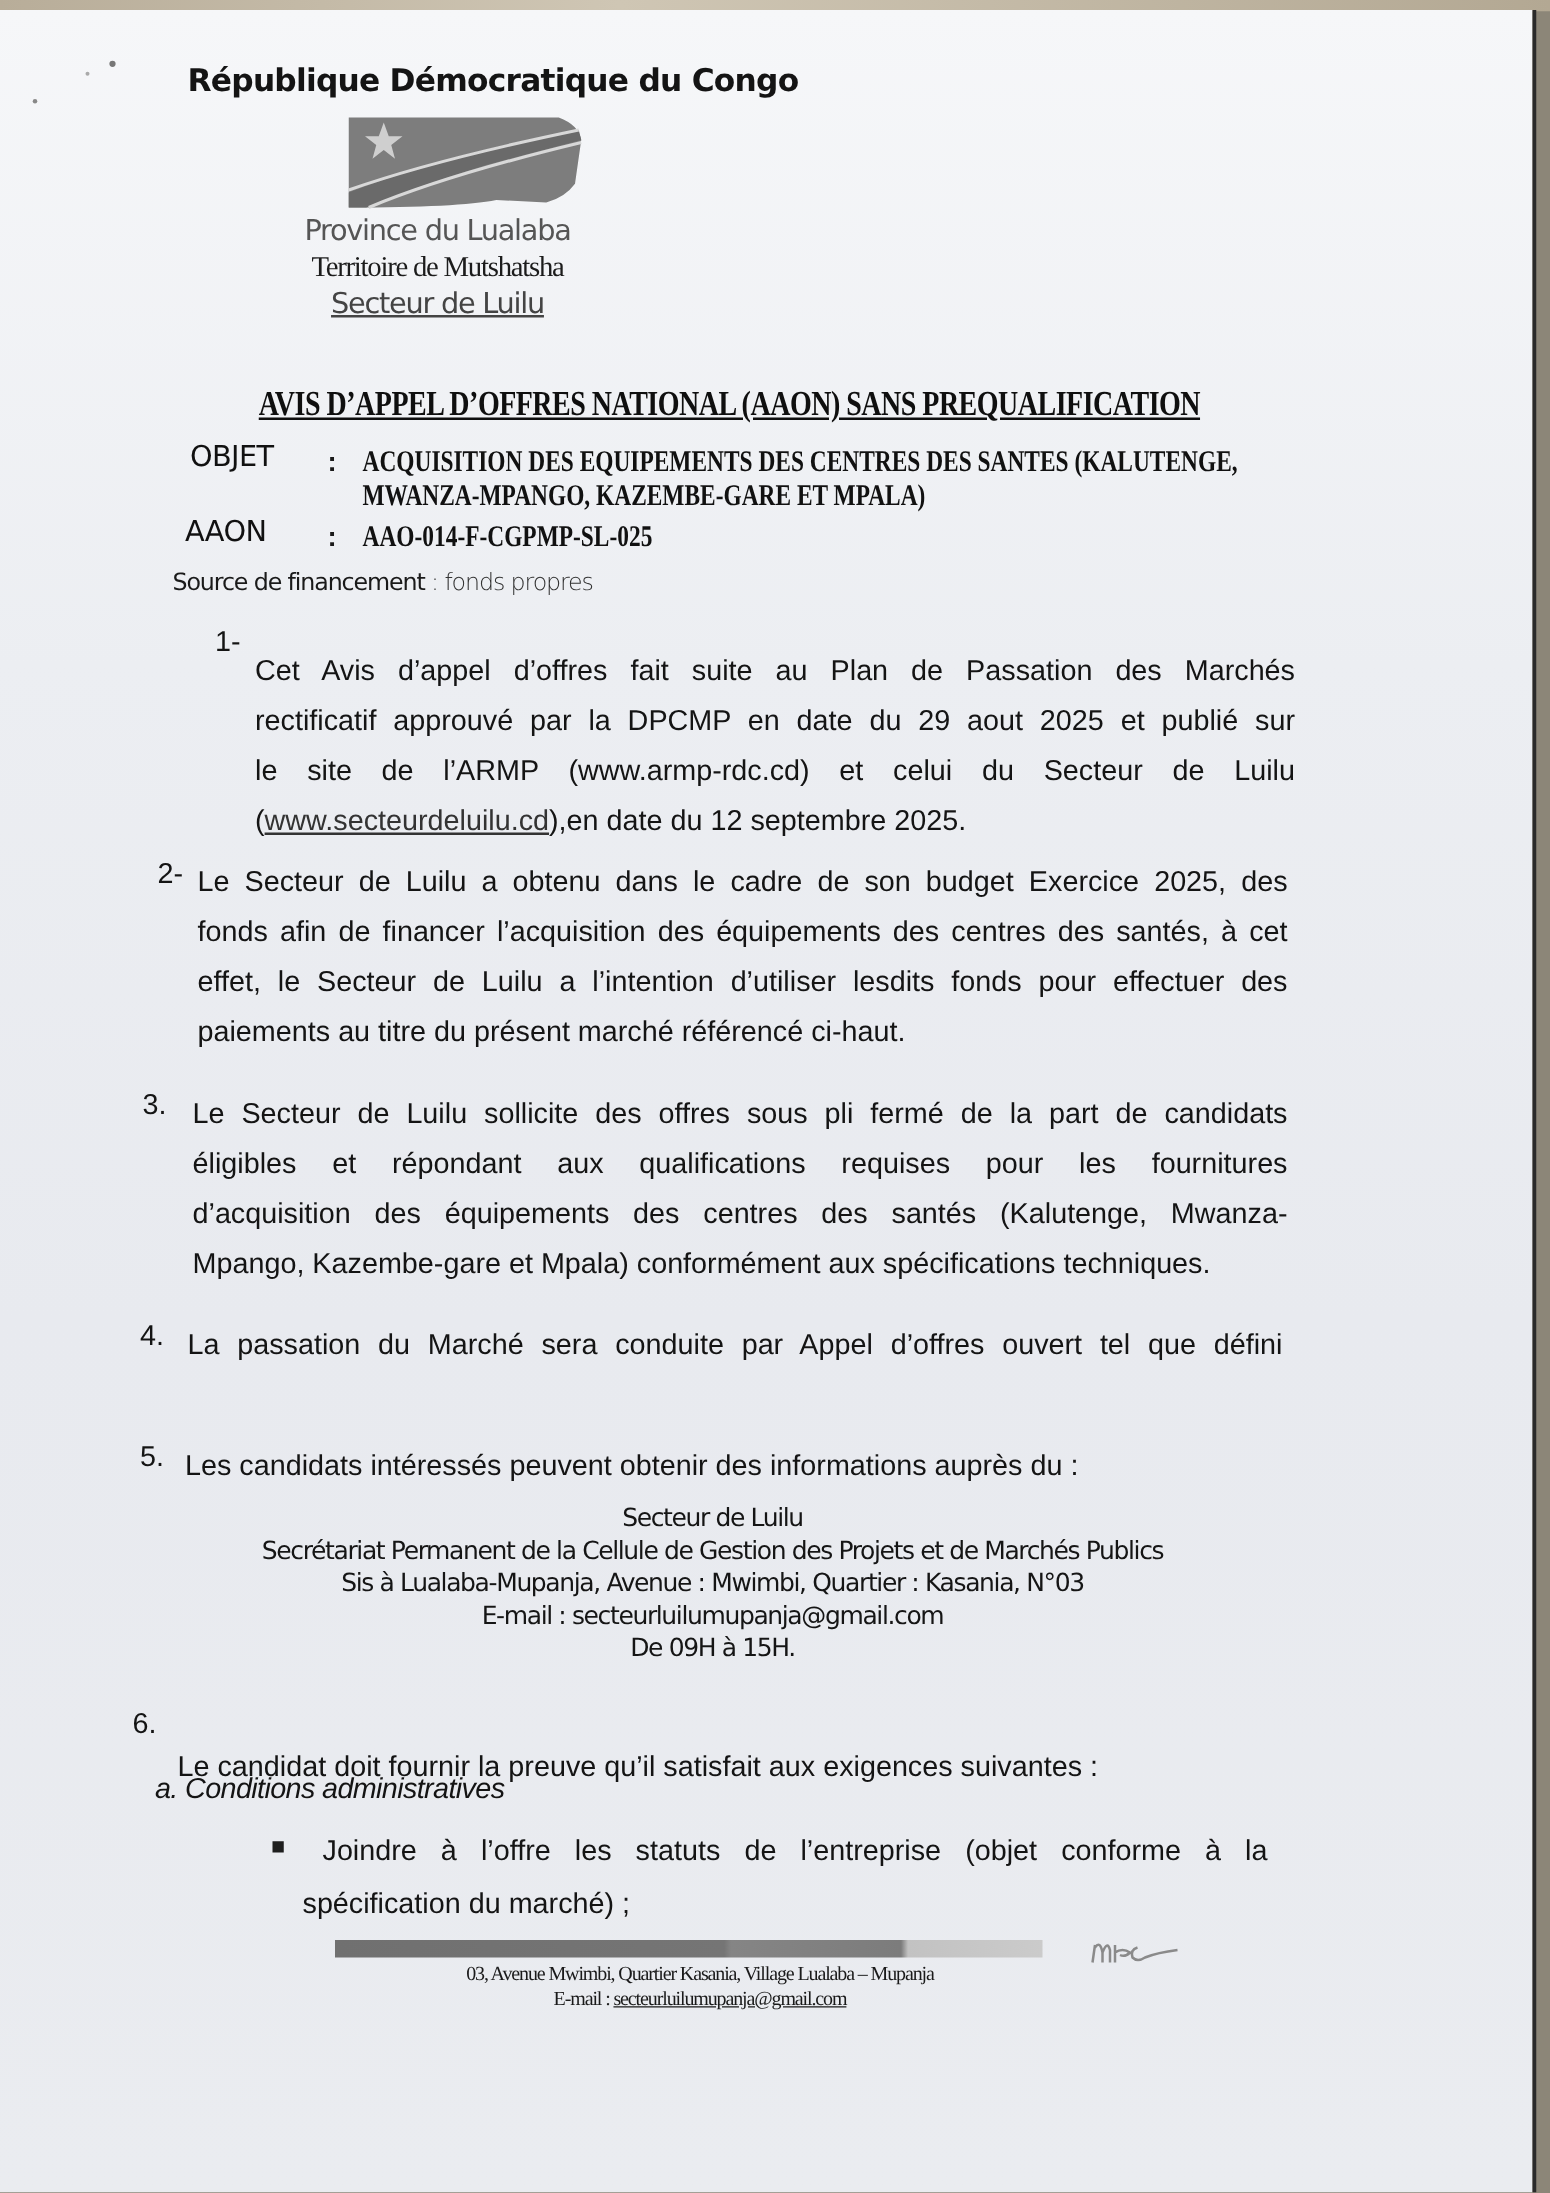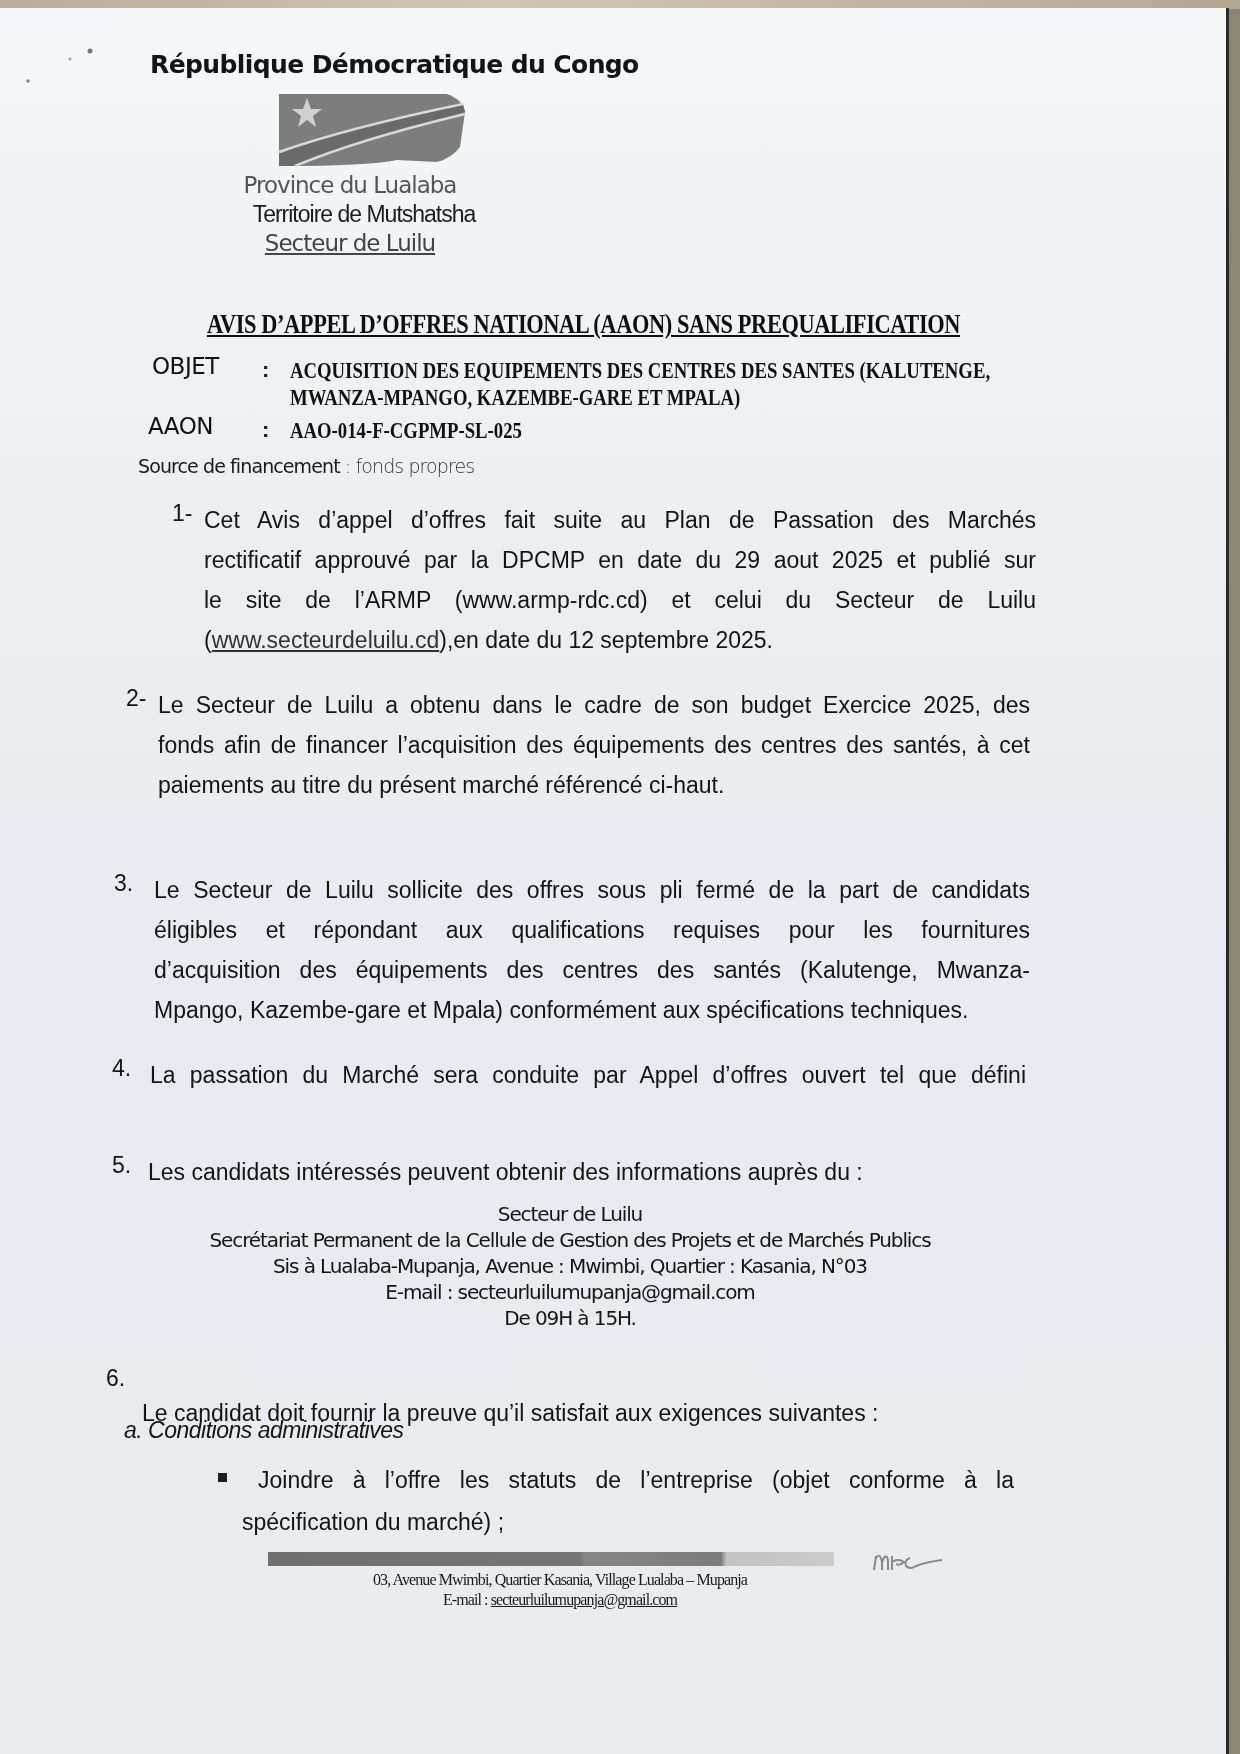--- a/index.html
+++ b/index.html
@@ -21,21 +21,21 @@
     box-sizing: border-box;
   }
   .specks { position:absolute; left:20px; top:35px; width:80px; height:50px; }
   .abs { position: absolute; }
   .rdc {
     left: 150px; top: 42px; font-size: 25px; font-weight: bold; color:#141414;
     font-family: "DejaVu Sans", sans-serif; letter-spacing: -0.6px;
   }
   .flag { left: 277px; top: 84px; width: 190px; height: 76px; }
   .province { left: 200px; top: 164px; width: 300px; text-align:center; font-size: 23px; color:#555; font-family:"DejaVu Sans", sans-serif; letter-spacing:-1px;}
-  .territoire { left: 194px; top: 193px; width: 340px; text-align:center; font-size: 23px; color:#1c1c1c; font-family:Liberation Sans, sans-serif; letter-spacing:-1px;}
+  .territoire { left: 180px; top: 193px; width: 340px; text-align:center; font-size: 23px; color:#1c1c1c; font-family:Liberation Serif, serif; letter-spacing:-1px;}
   .secteur { left: 200px; top: 222px; width: 300px; text-align:center; font-size: 23px; color:#444; text-decoration: underline; font-family:"DejaVu Sans", sans-serif; letter-spacing:-1px;}
   .title {
     left: 207px; top: 300px; font-size: 28px; font-weight: 900; color:#0f0f0f;
     font-family: "Liberation Serif", serif; text-decoration: underline;
     transform: scaleX(0.8); transform-origin: left center; letter-spacing: -0.5px; white-space: nowrap;
   }
   .lbl { font-size: 23px; color:#111; font-family:"DejaVu Sans", sans-serif; letter-spacing:-0.5px;}
   .colon { font-size: 22px; font-weight: bold; }
   .objet-val {
     font-family: "Liberation Serif", serif; font-weight: 900; font-size: 24px; color:#111;
@@ -96,32 +96,33 @@
   <div class="abs lbl" style="left:148px; top:405px;">AAON</div>
   <div class="abs colon" style="left:262px; top:409px;">:</div>
   <div class="abs objet-val" style="left:290px; top:409px;">AAO-014-F-CGPMP-SL-025</div>
 
   <div class="abs source">
     <span>Source de financement</span><span class="v"> : </span><span class="v">fonds propres</span>
   </div>
 
   <div class="num" style="left:172px; top:492px;">1-</div>
   <div class="abs para" style="left:204px; top:492px; width:832px;">
-    <div style="text-align-last:justify;">Cet Avis d’appel d’offres fait suite au Plan de Passation des Marchés</div>
+    <div style="text-align-last:justify;margin-top:16px;">Cet Avis d’appel d’offres fait suite au Plan de Passation des Marchés</div>
     <div style="text-align-last:justify;">rectificatif approuvé par la DPCMP en date du 29 aout 2025 et publié sur</div>
     <div style="text-align-last:justify;">le site de l’ARMP (www.armp-rdc.cd) et celui du Secteur de Luilu</div>
     <div>
       <span>(</span><span style="text-decoration:underline;color:#333;">www.secteurdeluilu.cd</span><span>),en date du 12 septembre 2025.</span>
     </div>
   </div>
 
   <div class="num" style="left:126px; top:677px;">2-</div>
   <div class="abs para" style="left:158px; top:677px; width:872px;">
     <div style="text-align-last:justify;">Le Secteur de Luilu a obtenu dans le cadre de son budget Exercice 2025, des</div>
     <div style="text-align-last:justify;">fonds afin de financer l’acquisition des équipements des centres des santés, à cet</div>
+    <div style="text-align-last:justify;">effet, le Secteur de Luilu a l’intention d’utiliser lesdits fonds pour effectuer des</div>
     <div>paiements au titre du présent marché référencé ci-haut.</div>
   </div>
 
   <div class="num" style="left:114px; top:862px;">3.</div>
   <div class="abs para" style="left:154px; top:862px; width:876px;">
     <div style="text-align-last:justify;">Le Secteur de Luilu sollicite des offres sous pli fermé de la part de candidats</div>
     <div style="text-align-last:justify;">éligibles et répondant aux qualifications requises pour les fournitures</div>
     <div style="text-align-last:justify;">d’acquisition des équipements des centres des santés (Kalutenge, Mwanza-</div>
     <div>Mpango, Kazembe-gare et Mpala) conformément aux spécifications techniques.</div>
   </div>

